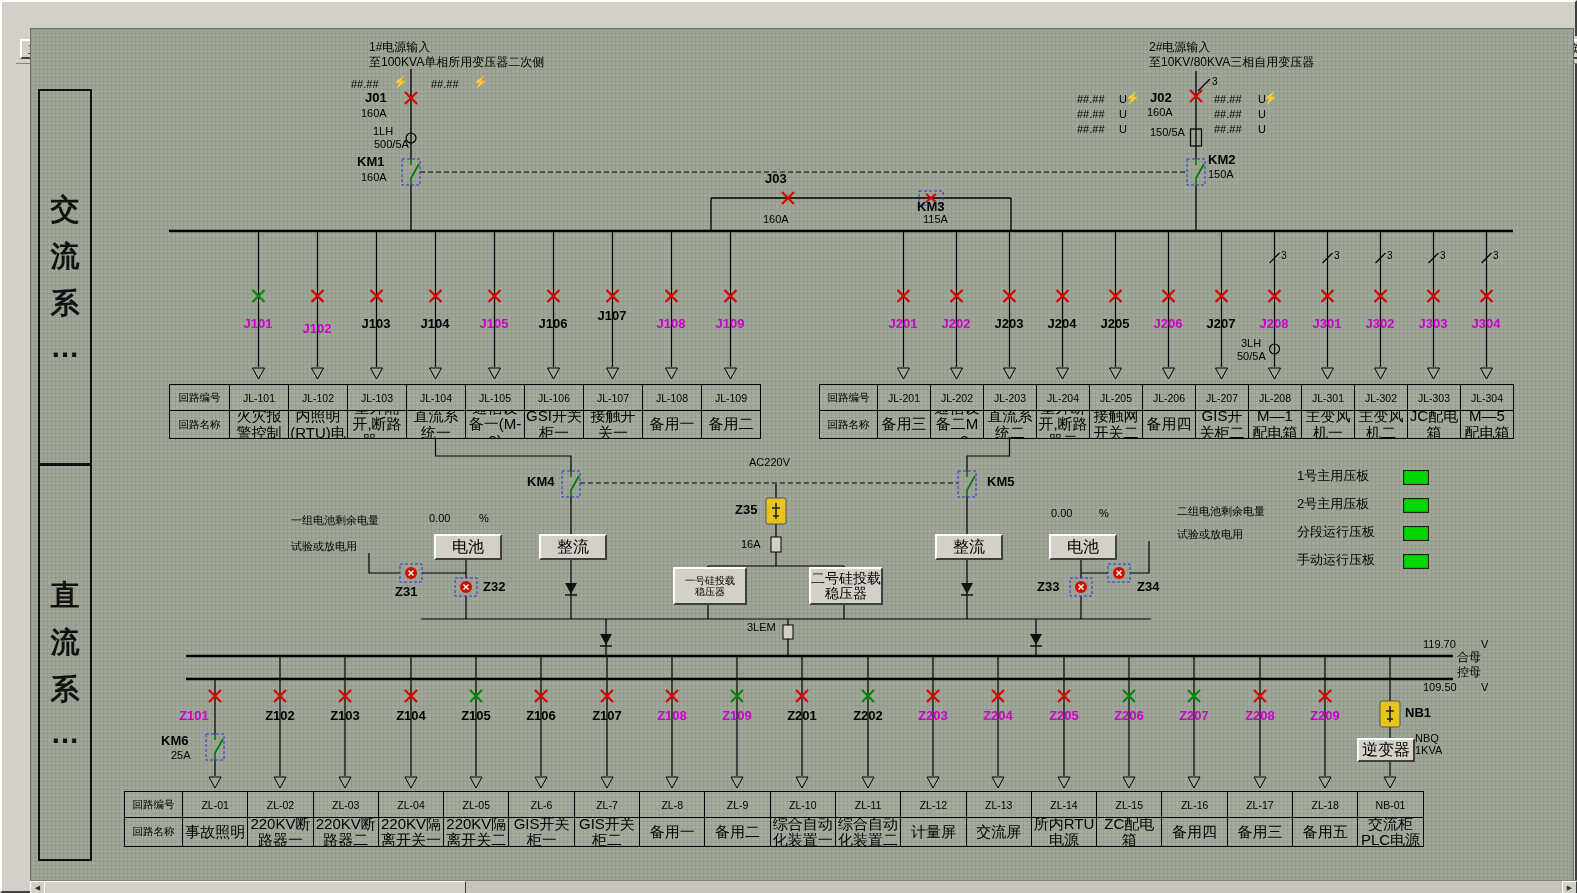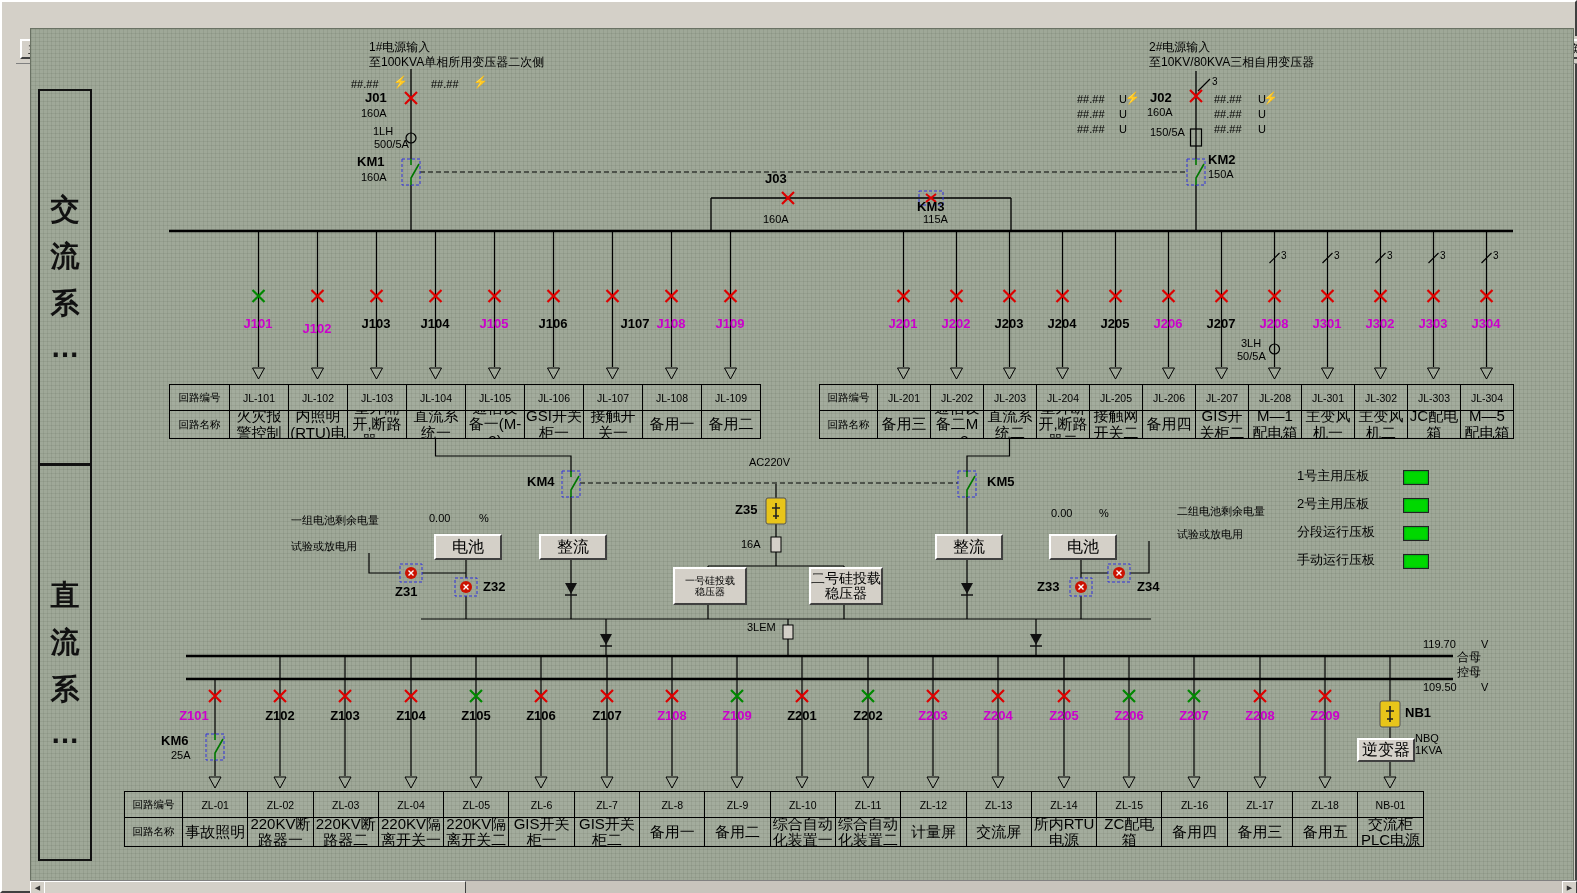--- a/index.html
+++ b/index.html
@@ -330,21 +330,21 @@
 <span class="lb" style="left:1456px;top:665px;font-size:12px;">控母</span>
 <span class="lb" style="left:1422px;top:680px;">109.50</span>
 <span class="lb" style="left:1480px;top:680px;">V</span>
 
 <span class="flabel" style="left: 257px; top: 315px; color: rgb(204, 0, 204);">J101</span>
 <span class="flabel" style="left: 316px; top: 320px; color: rgb(204, 0, 204); text-align: right;">J102</span>
 <span class="flabel" style="left: 375px; top: 315px; color: rgb(0, 0, 0);">J103</span>
 <span class="flabel" style="left: 434px; top: 315px; color: rgb(0, 0, 0);">J104</span>
 <span class="flabel" style="left: 493px; top: 315px; color: rgb(204, 0, 204);">J105</span>
 <span class="flabel" style="left: 552px; top: 315px; color: rgb(0, 0, 0);">J106</span>
-<span class="flabel" style="left: 611px; top: 315px; color: rgb(0, 0, 0); margin-left: 23px;">J107</span>
+<span class="flabel" style="left: 611px; top: 307px; color: rgb(0, 0, 0);">J107</span>
 <span class="flabel" style="left: 670px; top: 315px; color: rgb(204, 0, 204);">J108</span>
 <span class="flabel" style="left: 729px; top: 315px; color: rgb(204, 0, 204);">J109</span>
 <span class="flabel" style="left: 902px; top: 315px; color: rgb(204, 0, 204);">J201</span>
 <span class="flabel" style="left: 955px; top: 315px; color: rgb(204, 0, 204);">J202</span>
 <span class="flabel" style="left: 1008px; top: 315px; color: rgb(0, 0, 0);">J203</span>
 <span class="flabel" style="left: 1061px; top: 315px; color: rgb(0, 0, 0);">J204</span>
 <span class="flabel" style="left: 1114px; top: 315px; color: rgb(0, 0, 0);">J205</span>
 <span class="flabel" style="left: 1167px; top: 315px; color: rgb(204, 0, 204);">J206</span>
 <span class="flabel" style="left: 1220px; top: 315px; color: rgb(0, 0, 0); text-align: right;">J207</span>
 <span class="flabel" style="left: 1273px; top: 315px; color: rgb(204, 0, 204);">J208</span>

